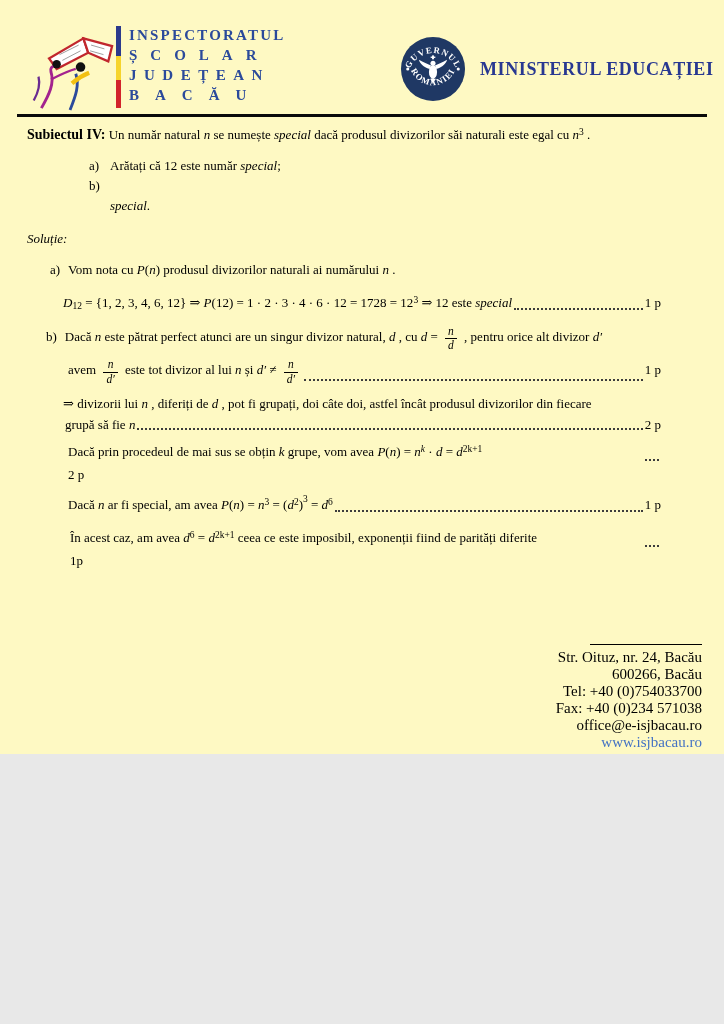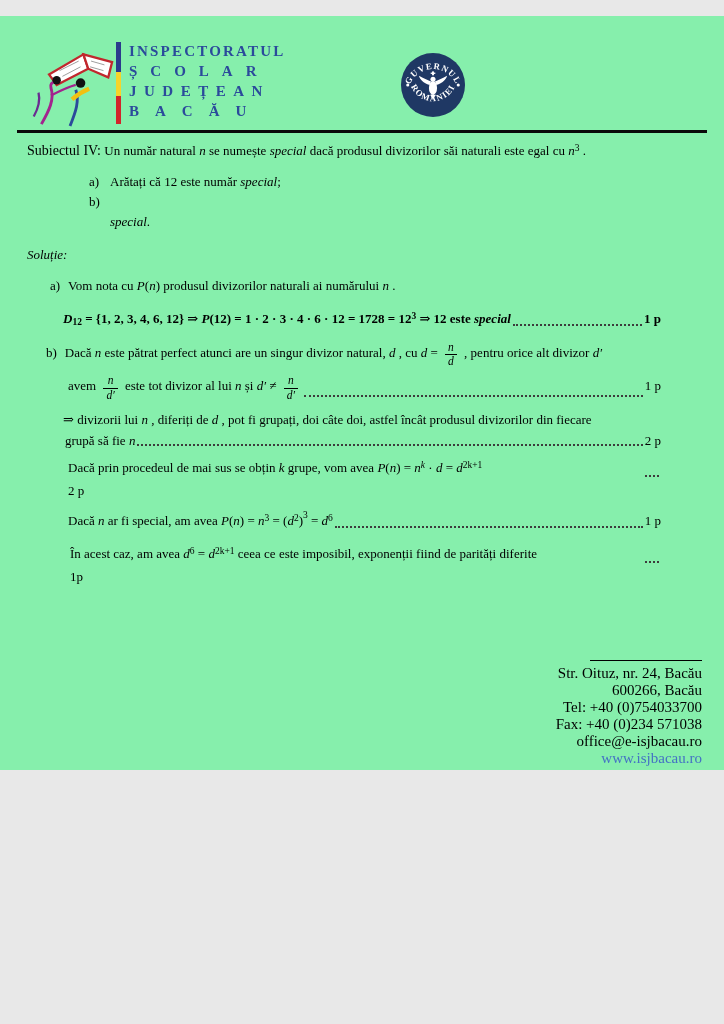--- a/index.html
+++ b/index.html
@@ -1,56 +1,56 @@
 <!DOCTYPE html>
 <html lang="ro"><head>
 <meta charset="utf-8">
 <style>
   html,body{margin:0;padding:0;}
   body{background:#e8e8e8;}
   .page{
-    position:relative; width:724px; height:754px; background:#86efac;
+    position:relative; width:724px; height:754px; background:#fef9c3;
     font-family:"Liberation Serif","DejaVu Serif",serif; color:#000;
-    overflow:hidden; margin:16px auto;
+    overflow:hidden; margin:0 auto;
   }
   
   .logo-left{position:absolute; left:28px; top:22px; display:flex; align-items:flex-start;}
   .figures-svg{width:86px; height:92px; flex:0 0 auto;}
   .stripe{width:5px; height:82px; margin:4px 8px 0 2px; display:flex; flex-direction:column; flex:0 0 auto;}
   .s-blue{height:30px; background:#2B3A8C;}
   .s-yellow{height:24px; background:#F6D42A;}
   .s-red{height:28px; background:#D2232A;}
   .insp-text{margin-top:3px; color:#2B4A9B; font-size:15px; font-weight:bold; line-height:20px; width:158px; white-space:nowrap;}
   .ls1{letter-spacing:2.2px;} .ls2{letter-spacing:13px;} .ls3{letter-spacing:7.5px;} .ls4{letter-spacing:16px;}
   .logo-right{position:absolute; left:400px; top:36px; display:flex; align-items:center;}
   .seal-svg{width:66px; height:66px; flex:0 0 auto;}
   .ministry-name{margin-left:14px; color:#283891; font-weight:bold; font-size:18px; letter-spacing:0.6px; white-space:nowrap;}
   .rule{position:absolute; left:17px; top:114px; width:690px; height:3px; background:#0a0a0a;}
   
   .content{position:absolute; left:27px; top:123px; width:634px; font-size:13px; line-height:19px;}
   .segs{white-space:nowrap;}
-  .b{font-weight:normal; font-size:14px;}
+  .b{font-weight:bold; font-size:14px;}
   .i{font-style:italic;}
   .sup{position:relative; top:-0.45em; font-size:9.5px;}
   .sup.high{top:-0.75em;}
   .sub{position:relative; top:0.25em; font-size:9.5px;}
   .frac{display:inline-block; text-align:center; vertical-align:middle; font-style:italic; font-size:11.5px; line-height:1.15; margin:0 4px; transform:translateY(1px);}
   .fnum{display:block; padding:0 3px;}
   .fden{display:block; border-top:1px solid #000; padding:0 3px;}
   .line{margin-top:2px;}
   .plist{margin-top:10px; margin-left:62px;}
   .pitem{display:flex; align-items:baseline; line-height:20px;}
   .pmarker{flex:0 0 21px;}
   .sol-label{margin-top:13px; font-style:italic; font-size:13px;}
   .sline{display:flex; align-items:baseline;}
   .smarker{flex:0 0 auto; margin-right:8px;}
   .leader{flex:1 1 auto; min-width:14px; border-bottom:2px dotted #3c3c3c; margin:0 2px; align-self:flex-end; transform:translateY(-4px);}
   .points{white-space:pre; flex:0 0 auto;}
   .ind-a{margin-left:23px; margin-top:12px;}
-  .ind-f{margin-left:36px; margin-top:14px;font-weight:bold;}
+  .ind-f{margin-left:36px; margin-top:14px;}
   .ind-b{margin-left:19px; margin-top:10px;}
   .ind-c{margin-left:41px; margin-top:6px;}
   .ind-g{margin-left:36px; margin-top:9px;}
   .ind-d{margin-left:38px; margin-top:2px;}
   .ind-h{margin-left:41px; margin-top:8px;flex-direction:column;}
   .ind-i{margin-left:41px; margin-top:11px;}
   .ind-e{margin-left:43px; margin-top:12px;flex-direction:column;}
   
   .footer{position:absolute; right:22px; bottom:3px; text-align:right; font-size:15px; line-height:17px;}
   .footer-rule{width:112px; height:1px; background:#000; margin:0 0 4px auto;}
@@ -109,20 +109,21 @@
       <g fill="#ffffff">
         <rect x="33" y="20" width="2" height="4"></rect>
         <rect x="31.6" y="21.2" width="4.8" height="1.4"></rect>
         <circle cx="34" cy="28" r="2.6"></circle>
         <ellipse cx="34" cy="37" rx="4.2" ry="7"></ellipse>
         <path d="M30.5,34 C24,32 20.5,28.5 19.5,24.5 C25,27.5 29,29 32,30.5 Z"></path>
         <path d="M37.5,34 C44,32 47.5,28.5 48.5,24.5 C43,27.5 39,29 36,30.5 Z"></path>
         <path d="M31,44 L37,44 L34,49 Z"></path>
       </g>
     </svg>
+    <span class="ministry-name">MINISTERUL EDUCAȚIEI</span>
   </div>
 
   <div class="rule"></div>
 
   <div class="content">
 
     <div class="line">
       <div class="segs"><span class="b">Subiectul IV:</span><span> Un număr natural </span><span class="i">n</span><span> se numește </span><span class="i">special</span><span> dacă produsul divizorilor săi naturali este egal cu </span><span class="i">n</span><span class="sup">3</span><span> .</span></div>
     </div>
 

